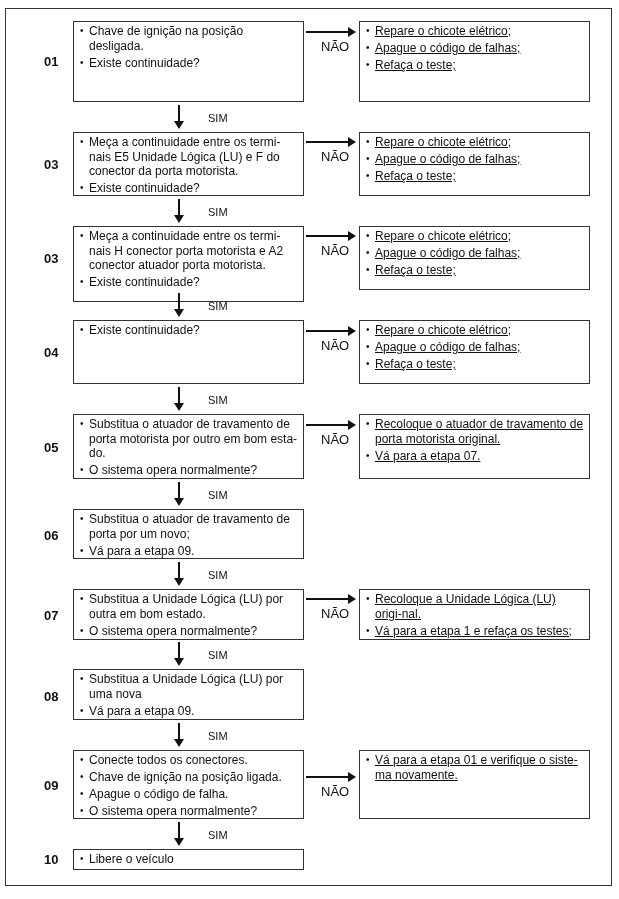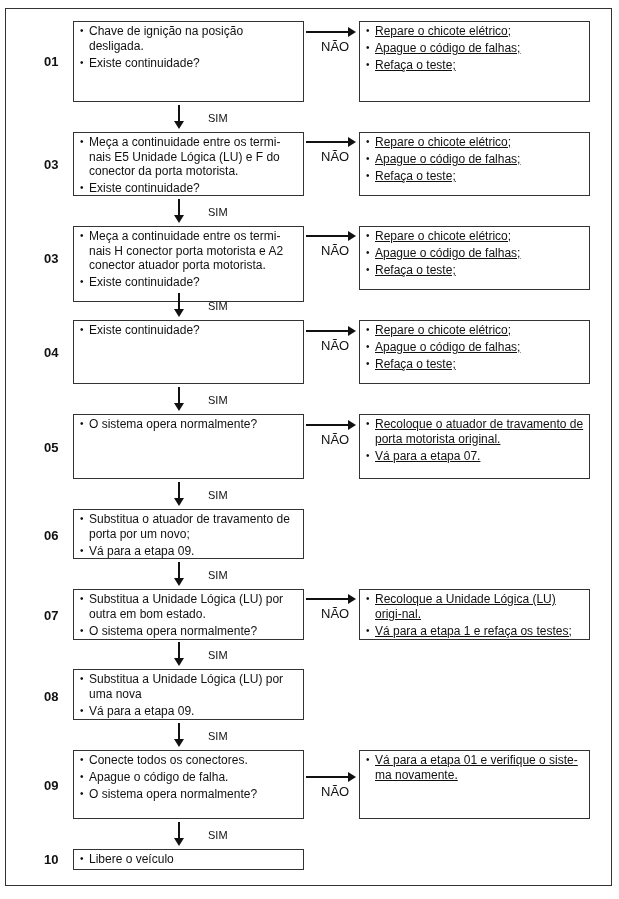--- a/index.html
+++ b/index.html
@@ -120,20 +120,21 @@
 </div>
 <svg class="varrow" style="top:387px">
     <line x1="6" y1="0" x2="6" y2="18" stroke="#111" stroke-width="2"></line>
     <polygon points="1,16 6,24 11,16" fill="#111"></polygon>
   </svg>
 <div class="sim" style="top:394px">SIM</div>
 
 <div class="num" style="top:440px">05</div>
 <div class="box left" style="top:414px;height:65px">
   <ul>
+    <li>Substitua o atuador de travamento de porta motorista por outro em bom esta-do.</li>
     <li>O sistema opera normalmente?</li>
   </ul>
 </div>
 <svg class="harrow" style="top:420px">
     <line x1="0" y1="5" x2="44" y2="5" stroke="#111" stroke-width="2"></line>
     <polygon points="42,0 50,5 42,10" fill="#111"></polygon>
   </svg>
 <div class="nao" style="top:432px">NÃO</div>
 <div class="box right" style="top:414px;height:65px">
   <ul>
@@ -194,20 +195,21 @@
 <svg class="varrow" style="top:723px">
     <line x1="6" y1="0" x2="6" y2="18" stroke="#111" stroke-width="2"></line>
     <polygon points="1,16 6,24 11,16" fill="#111"></polygon>
   </svg>
 <div class="sim" style="top:730px">SIM</div>
 
 <div class="num" style="top:778px">09</div>
 <div class="box left" style="top:750px;height:69px">
   <ul>
     <li>Conecte todos os conectores.</li>
+    <li>Chave de ignição na posição ligada.</li>
     <li>Apague o código de falha.</li>
     <li>O sistema opera normalmente?</li>
   </ul>
 </div>
 <svg class="harrow" style="top:772px">
     <line x1="0" y1="5" x2="44" y2="5" stroke="#111" stroke-width="2"></line>
     <polygon points="42,0 50,5 42,10" fill="#111"></polygon>
   </svg>
 <div class="nao" style="top:784px">NÃO</div>
 <div class="box right" style="top:750px;height:69px">

